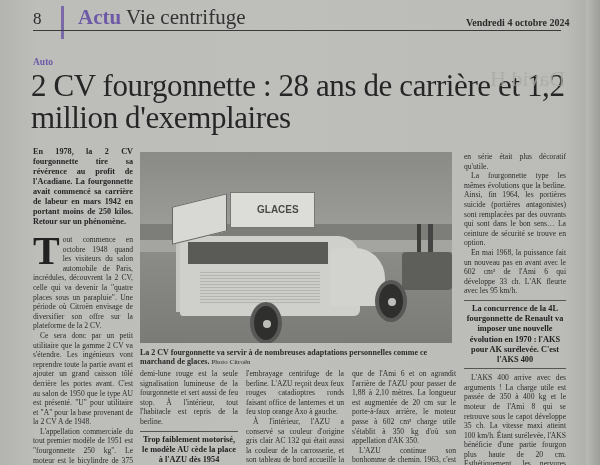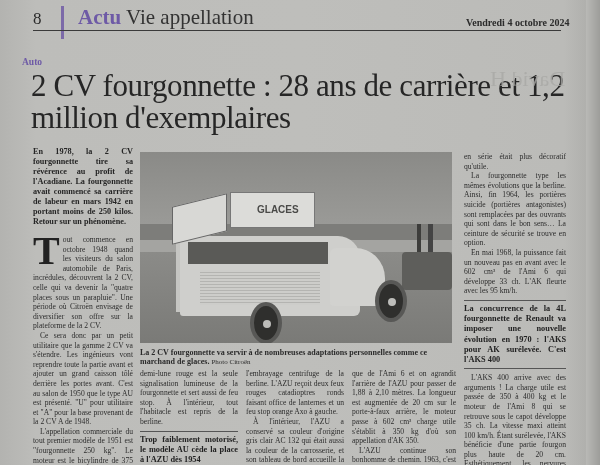--- a/index.html
+++ b/index.html
@@ -15,38 +15,38 @@
       background: linear-gradient(90deg, #b3b3b0 0%, #bdbdba 6%, #bebebb 50%, #bbbbb8 94%, #a9a9a6 100%);
     }
     
     .hdr-page-num { position: absolute; left: 33px; top: 9px; font-size: 17px; color: #2b2b2b; }
     .hdr-bar { position: absolute; left: 61px; top: 6px; width: 3px; height: 33px; background: #7c6aa8; }
     .hdr-section { position: absolute; left: 70px; top: 5px; font-size: 21px; color: #333; white-space: nowrap; }
     .hdr-section b { color: #6e5aa6; font-weight: bold; margin-left: 8px; }
     .hdr-date { position: absolute; left: 466px; top: 17px; font-size: 10px; font-weight: bold; color: #2b2b2b; white-space: nowrap; }
     .hdr-rule { position: absolute; left: 33px; top: 30px; width: 528px; height: 1px; background: #3a3a3a; }
     
-    .kicker { position: absolute; left: 22px; top: 57px; font-size: 9.5px; font-weight: bold; color: #6e5aa6; }
+    .kicker { position: absolute; left: 33px; top: 57px; font-size: 9.5px; font-weight: bold; color: #6e5aa6; }
     
     .headline { position: absolute; left: 31px; top: 70px; width: 540px; font-size: 31px; line-height: 32px; color: #262626; font-weight: normal; letter-spacing: -0.4px; }
     .ghost { position: absolute; left: 490px; top: 66px; font-size: 22px; color: #a9a9a6; transform: scaleX(-1); opacity: .8; }
     
     .col { position: absolute; font-size: 7.6px; line-height: 9.6px; color: #2c2c2c; text-align: justify; }
     .col p { text-indent: 7px; }
     .col p.noind { text-indent: 0; }
     .chapo { font-weight: bold; font-size: 8.2px; line-height: 10px; text-indent: 0 !important; color: #252525; }
     .dropcap { float: left; font-size: 40px; line-height: 30px; margin: 1px 3px 0 0; color: #222; font-weight: bold; }
     .c1 { left: 33px; top: 147px; width: 100px; }
     .c2 { left: 140px; top: 369px; width: 98px; }
     .c3 { left: 246px; top: 369px; width: 98px; }
     .c4 { left: 352px; top: 369px; width: 104px; }
     .c5 { left: 464px; top: 152px; width: 102px; }
     .pullquote {
       border-top: 1px solid #555; border-bottom: 1px solid #555;
-      font-weight: bold; font-size: 8.3px; line-height: 10.2px; color: #222;
+      font-weight: bold; text-align: center; font-size: 8.3px; line-height: 10.2px; color: #222;
       padding: 3px 0; margin: 4px 0;
     }
     
     .photo {
       position: absolute; left: 140px; top: 152px; width: 312px; height: 191px;
       background: #8e8e8b; overflow: hidden;
     }
     .sky { position: absolute; left: 0; top: 0; width: 100%; height: 72px; background: linear-gradient(#8a8a87, #9a9a97); }
     .sea { position: absolute; left: 0; top: 72px; width: 100%; height: 20px; background: #7d7d7a; }
     .promenade { position: absolute; left: 0; top: 88px; width: 100%; height: 14px; background: #a4a4a1; }
@@ -72,21 +72,21 @@
   </style>
 </head>
 <body>
 
 <div class="page">
 
   <span class="hdr-page-num">8</span>
   <div class="hdr-bar"></div>
   <div class="hdr-section">
     <b>Actu</b>
-    <span>Vie appellation</span>
+    <span>Vie centrifuge</span>
   </div>
   <span class="hdr-date">Vendredi 4 octobre 2024</span>
   <div class="hdr-rule"></div>
 
   <div class="kicker">Auto</div>
   <h1 class="headline">2 CV fourgonnette : 28 ans de carrière et 1,2 million d'exemplaires</h1>
   <div class="ghost">David H</div>
 
   <div class="col c1">
     <p class="chapo">En 1978, la 2 CV fourgonnette tire sa révérence au profit de l'Acadiane. La fourgonnette avait commencé sa carrière de labeur en mars 1942 en portant moins de 250 kilos. Retour sur un phénomène.</p>

